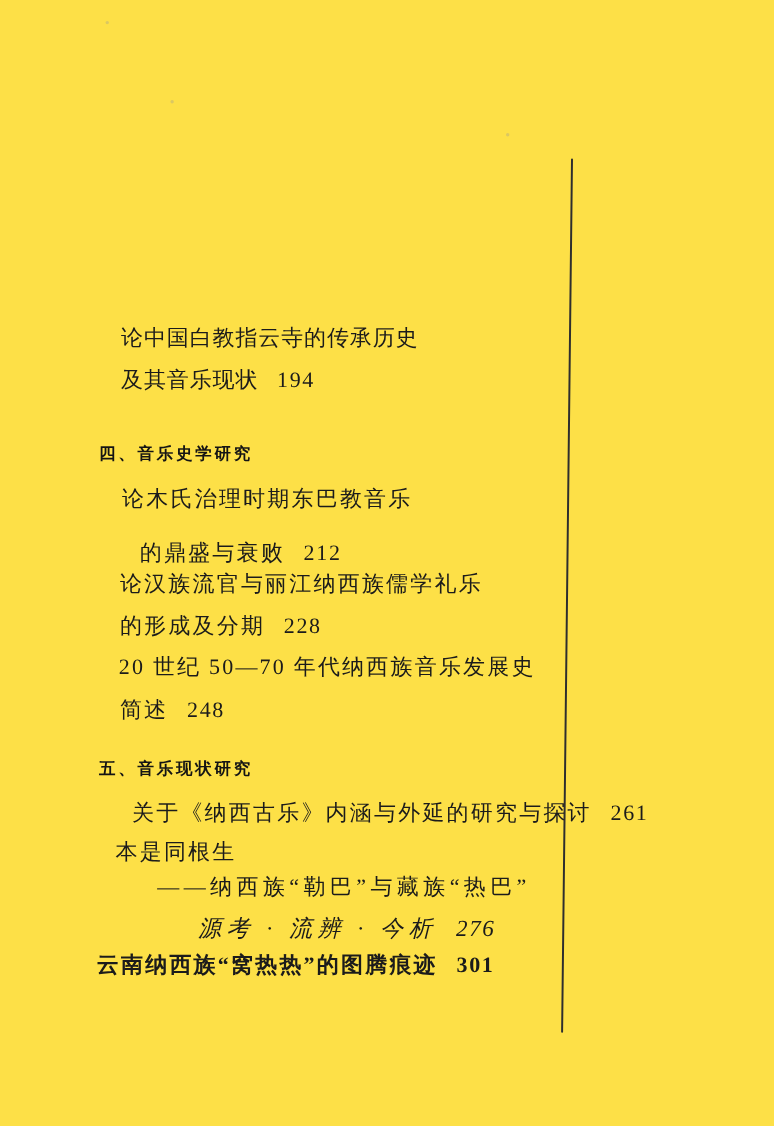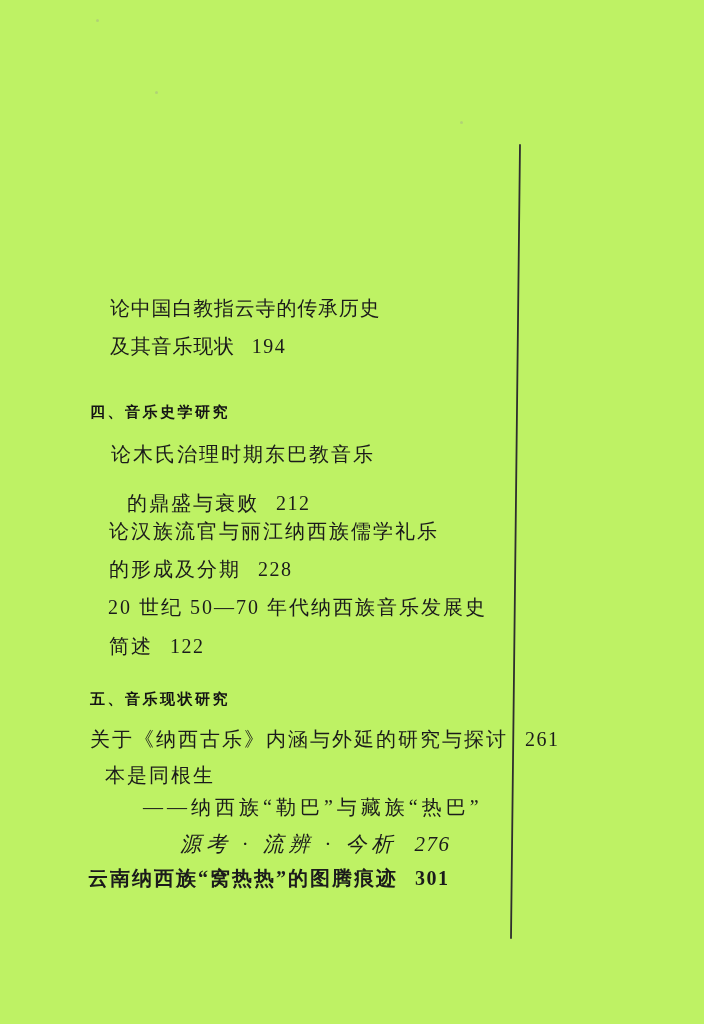--- a/index.html
+++ b/index.html
@@ -5,21 +5,21 @@
   html, body { margin: 0; padding: 0; }
   body {
     background: #e8e8e8;
     font-family: "Liberation Serif", "DejaVu Serif", serif;
   }
   .scan-page {
     position: relative;
     width: 704px;
     height: 1024px;
     margin: 0 auto;
-    background: #bef264;
+    background: #fde047;
     overflow: hidden;
   }
   .line {
     position: absolute;
     white-space: nowrap;
     font-size: 20px;
     line-height: 1.15;
     color: #1b1b1b;
     letter-spacing: 2px;
     font-family: "Liberation Serif", "DejaVu Serif", serif;
@@ -83,28 +83,28 @@
 
   <div class="line" style="top:558px; left:109px;">
     <span>的形成及分期</span><span class="pg">228</span>
   </div>
 
   <div class="line" style="top:596px; left:108px;">
     <span>20 世纪 50—70 年代纳西族音乐发展史</span>
   </div>
 
   <div class="line" style="top:635px; left:109px;">
-    <span>简述</span><span class="pg">122</span>
+    <span>简述</span><span class="pg">248</span>
   </div>
 
   <div class="line heading" style="top:691px; left:90px;">
     <span>五、音乐现状研究</span>
   </div>
 
-  <div class="line" style="top:728px; left:90px;">
+  <div class="line" style="top:728px; left:120px;">
     <span>关于《纳西古乐》内涵与外延的研究与探讨</span><span class="pg">261</span>
   </div>
 
   <div class="line" style="top:764px; left:105px;">
     <span>本是同根生</span>
   </div>
 
   <div class="line spaced" style="top:796px; left:143px;">
     <span>——纳西族“勒巴”与藏族“热巴”</span>
   </div>

